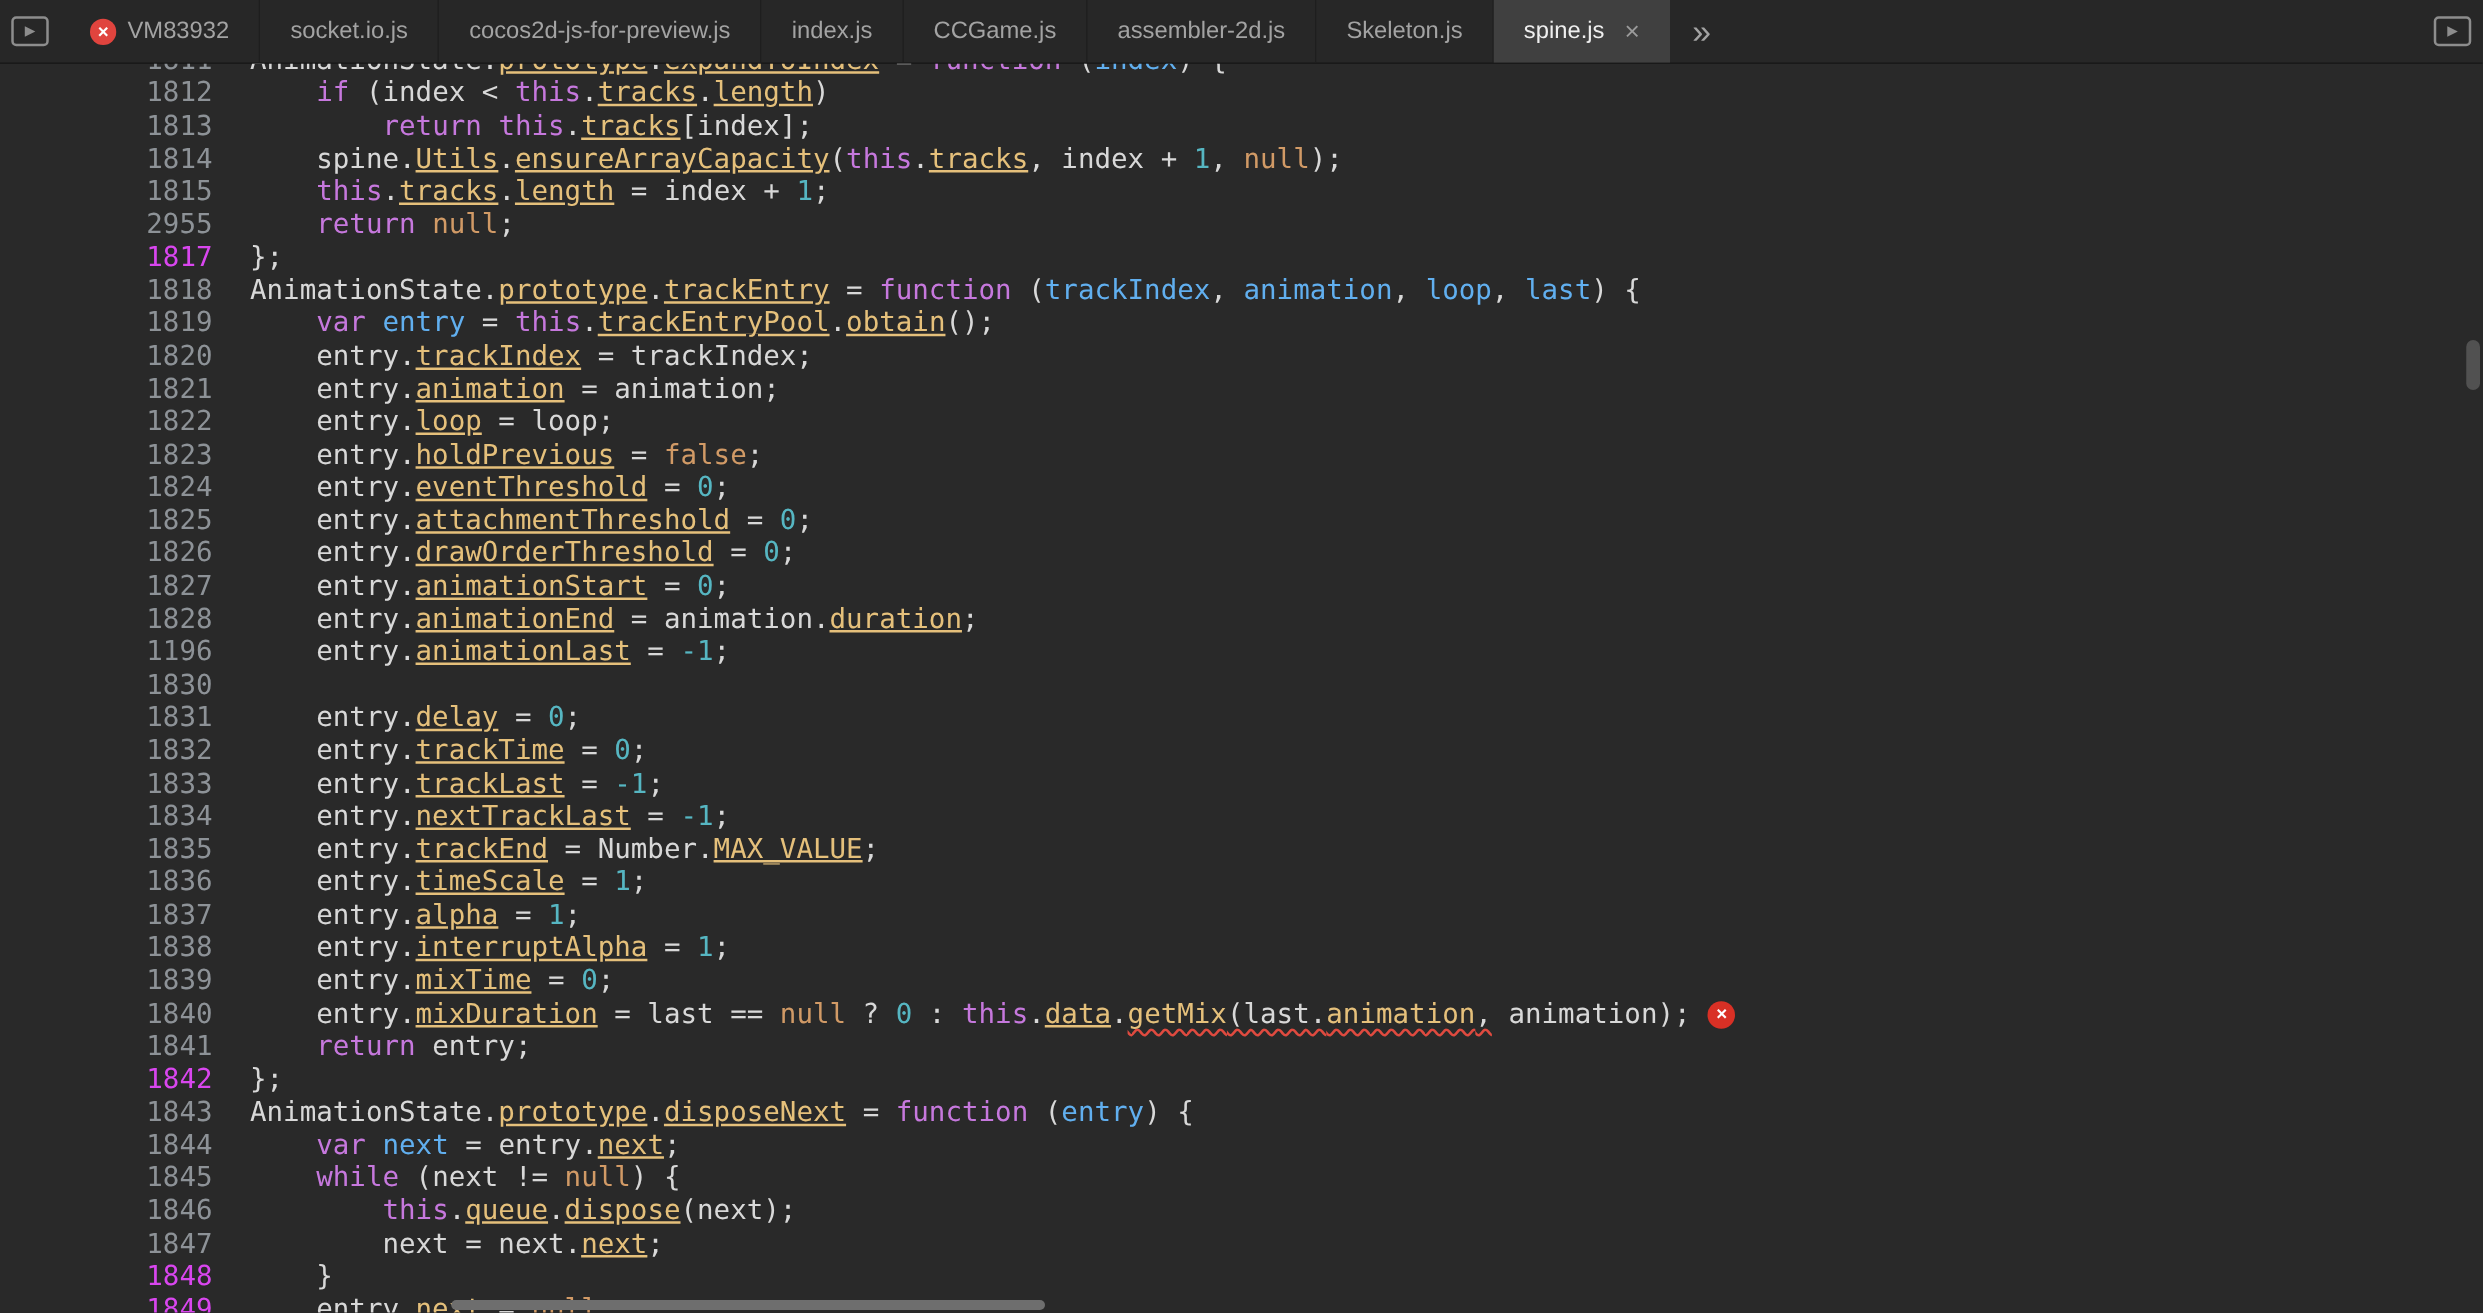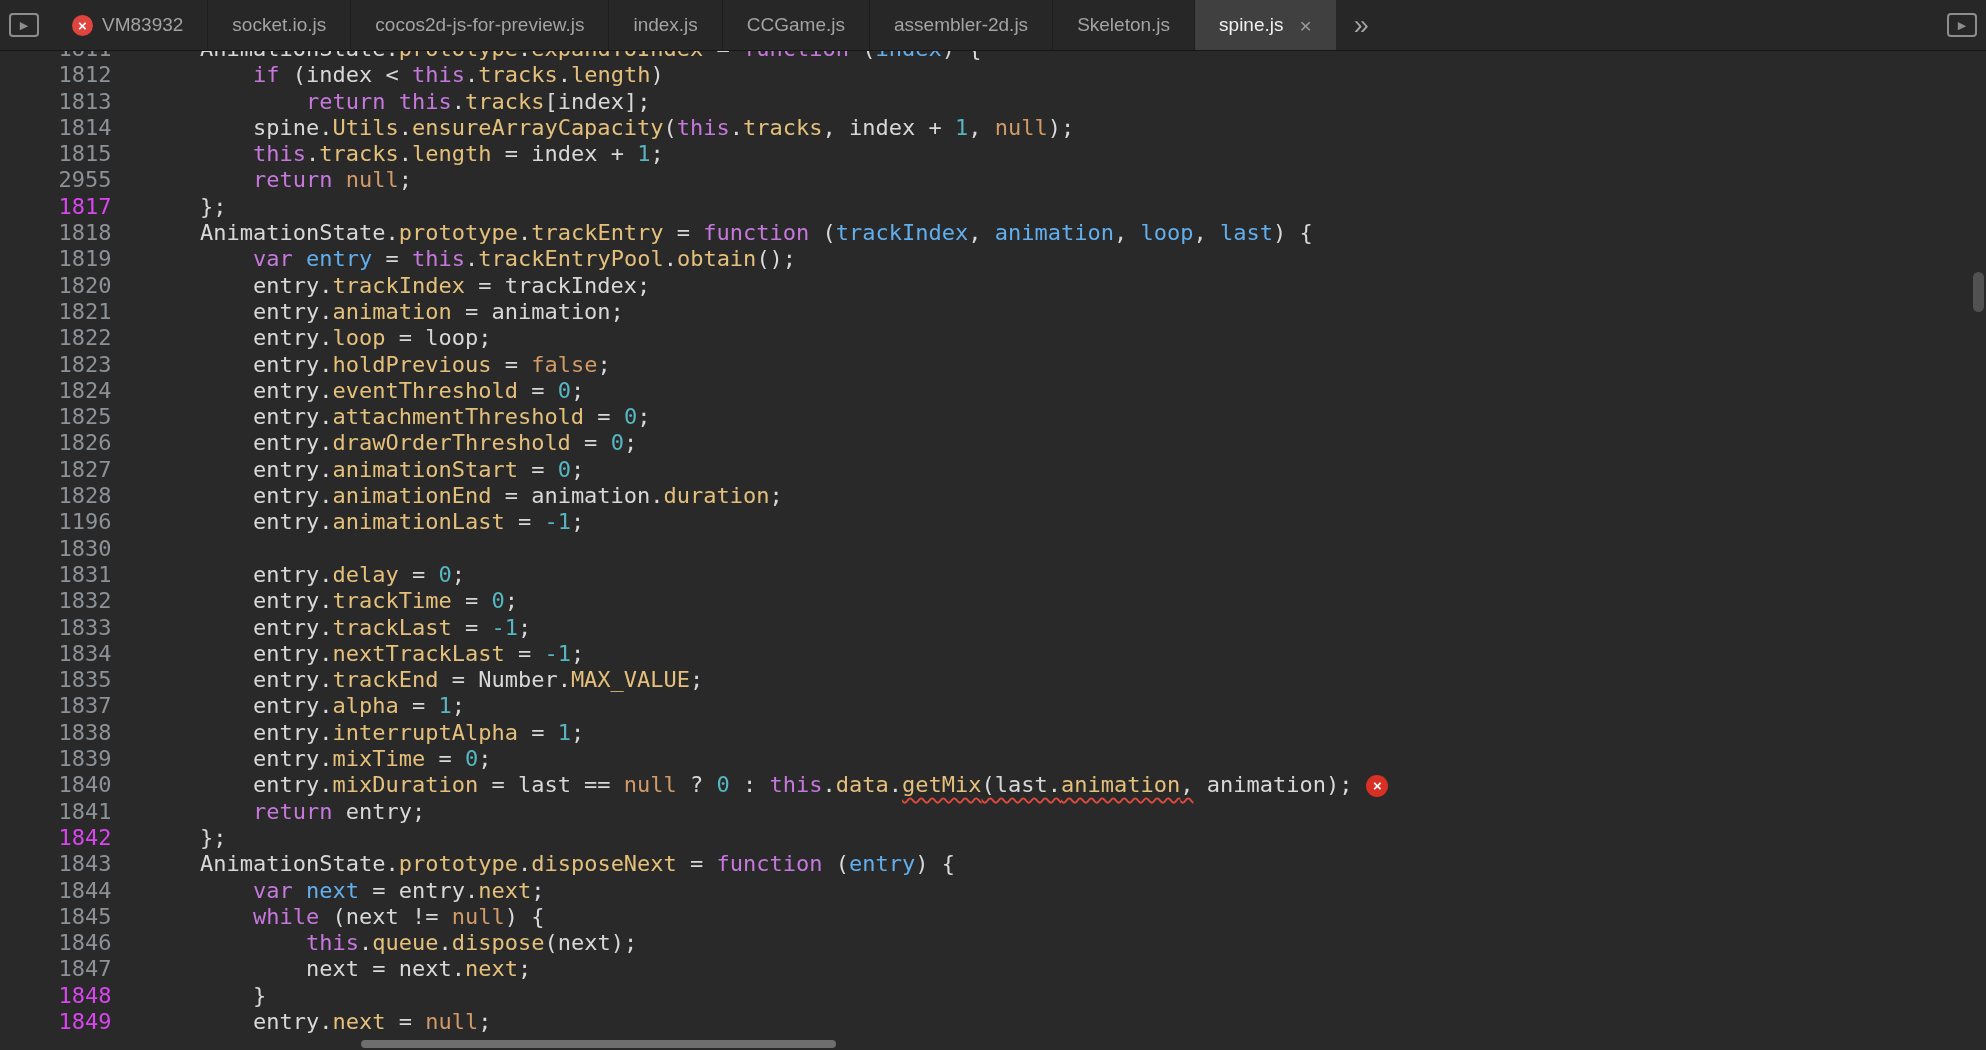--- a/index.html
+++ b/index.html
@@ -32,29 +32,29 @@
   }
   .close-x { margin-left:16px; color:#9b9b9b; font-size:21px; line-height:1; }
   .overflow-btn { display:flex; align-items:center; padding:0 18px; color:#a3a3a3; font-size:27px; flex:none; }
   .tab-spacer { flex:1; }
 
   
   .editor { position:absolute; top:51px; bottom:0; left:0; right:0; overflow:hidden; }
   .code-scroll { position:absolute; top:-15px; left:0; }
   .row { display:flex; height:26.3px; line-height:26.3px; white-space:pre; font-size:22px; }
   .ln {
-    width:170px; min-width:170px; text-align:center; padding-right:22px;
+    width:170px; min-width:170px; text-align:right; padding-right:22px;
     color:#8d9297; flex:none;
   }
   .ln.dim { color:#d946ef; }
   .code { padding-left:8px; color:#d8d8d8; }
 
   .tk-p { color:#d8d8d8; }
   .tk-k { color:#c678dd; }
-  .tk-f { color:#e5c07b; }
+  .tk-f { color:#e5c07b;text-decoration:underline; }
   .tk-v { color:#61afef; }
   .tk-n { color:#56b6c2; }
   .tk-a { color:#d19a66; }
   .u {
     text-decoration-line:underline;
     text-decoration-style:wavy;
     text-decoration-color:#e04a3f;
     text-decoration-thickness:2px;
     text-underline-offset:5px;
   }
@@ -143,20 +143,21 @@
         <div class="row"><span class="ln">1826</span><span class="code"><span class="tk-p">    entry.</span><span class="tk-f">drawOrderThreshold</span><span class="tk-p"> = </span><span class="tk-n">0</span><span class="tk-p">;</span></span></div>
         <div class="row"><span class="ln">1827</span><span class="code"><span class="tk-p">    entry.</span><span class="tk-f">animationStart</span><span class="tk-p"> = </span><span class="tk-n">0</span><span class="tk-p">;</span></span></div>
         <div class="row"><span class="ln">1828</span><span class="code"><span class="tk-p">    entry.</span><span class="tk-f">animationEnd</span><span class="tk-p"> = animation.</span><span class="tk-f">duration</span><span class="tk-p">;</span></span></div>
         <div class="row"><span class="ln">1196</span><span class="code"><span class="tk-p">    entry.</span><span class="tk-f">animationLast</span><span class="tk-p"> = </span><span class="tk-n">-1</span><span class="tk-p">;</span></span></div>
         <div class="row"><span class="ln">1830</span></div>
         <div class="row"><span class="ln">1831</span><span class="code"><span class="tk-p">    entry.</span><span class="tk-f">delay</span><span class="tk-p"> = </span><span class="tk-n">0</span><span class="tk-p">;</span></span></div>
         <div class="row"><span class="ln">1832</span><span class="code"><span class="tk-p">    entry.</span><span class="tk-f">trackTime</span><span class="tk-p"> = </span><span class="tk-n">0</span><span class="tk-p">;</span></span></div>
         <div class="row"><span class="ln">1833</span><span class="code"><span class="tk-p">    entry.</span><span class="tk-f">trackLast</span><span class="tk-p"> = </span><span class="tk-n">-1</span><span class="tk-p">;</span></span></div>
         <div class="row"><span class="ln">1834</span><span class="code"><span class="tk-p">    entry.</span><span class="tk-f">nextTrackLast</span><span class="tk-p"> = </span><span class="tk-n">-1</span><span class="tk-p">;</span></span></div>
         <div class="row"><span class="ln">1835</span><span class="code"><span class="tk-p">    entry.</span><span class="tk-f">trackEnd</span><span class="tk-p"> = Number.</span><span class="tk-f">MAX_VALUE</span><span class="tk-p">;</span></span></div>
+        <div class="row"><span class="ln">1836</span><span class="code"><span class="tk-p">    entry.</span><span class="tk-f">timeScale</span><span class="tk-p"> = </span><span class="tk-n">1</span><span class="tk-p">;</span></span></div>
         <div class="row"><span class="ln">1837</span><span class="code"><span class="tk-p">    entry.</span><span class="tk-f">alpha</span><span class="tk-p"> = </span><span class="tk-n">1</span><span class="tk-p">;</span></span></div>
         <div class="row"><span class="ln">1838</span><span class="code"><span class="tk-p">    entry.</span><span class="tk-f">interruptAlpha</span><span class="tk-p"> = </span><span class="tk-n">1</span><span class="tk-p">;</span></span></div>
         <div class="row"><span class="ln">1839</span><span class="code"><span class="tk-p">    entry.</span><span class="tk-f">mixTime</span><span class="tk-p"> = </span><span class="tk-n">0</span><span class="tk-p">;</span></span></div>
         <div class="row"><span class="ln">1840</span><span class="code"><span class="tk-p">    entry.</span><span class="tk-f">mixDuration</span><span class="tk-p"> = last == </span><span class="tk-a">null</span><span class="tk-p"> ? </span><span class="tk-n">0</span><span class="tk-p"> : </span><span class="tk-k">this</span><span class="tk-p">.</span><span class="tk-f">data</span><span class="tk-p">.</span><span class="tk-f u">getMix</span><span class="tk-p u">(last.</span><span class="tk-f u">animation</span><span class="tk-p u">,</span><span class="tk-p"> animation);</span><span class="err-icon">×</span></span></div>
         <div class="row"><span class="ln">1841</span><span class="code"><span class="tk-p">    </span><span class="tk-k">return</span><span class="tk-p"> entry;</span></span></div>
         <div class="row"><span class="ln dim">1842</span><span class="code"><span class="tk-p">};</span></span></div>
         <div class="row"><span class="ln">1843</span><span class="code"><span class="tk-p">AnimationState.</span><span class="tk-f">prototype</span><span class="tk-p">.</span><span class="tk-f">disposeNext</span><span class="tk-p"> = </span><span class="tk-k">function</span><span class="tk-p"> (</span><span class="tk-v">entry</span><span class="tk-p">) {</span></span></div>
         <div class="row"><span class="ln">1844</span><span class="code"><span class="tk-p">    </span><span class="tk-k">var</span><span class="tk-p"> </span><span class="tk-v">next</span><span class="tk-p"> = entry.</span><span class="tk-f">next</span><span class="tk-p">;</span></span></div>
         <div class="row"><span class="ln">1845</span><span class="code"><span class="tk-p">    </span><span class="tk-k">while</span><span class="tk-p"> (next != </span><span class="tk-a">null</span><span class="tk-p">) {</span></span></div>
         <div class="row"><span class="ln">1846</span><span class="code"><span class="tk-p">        </span><span class="tk-k">this</span><span class="tk-p">.</span><span class="tk-f">queue</span><span class="tk-p">.</span><span class="tk-f">dispose</span><span class="tk-p">(next);</span></span></div>

